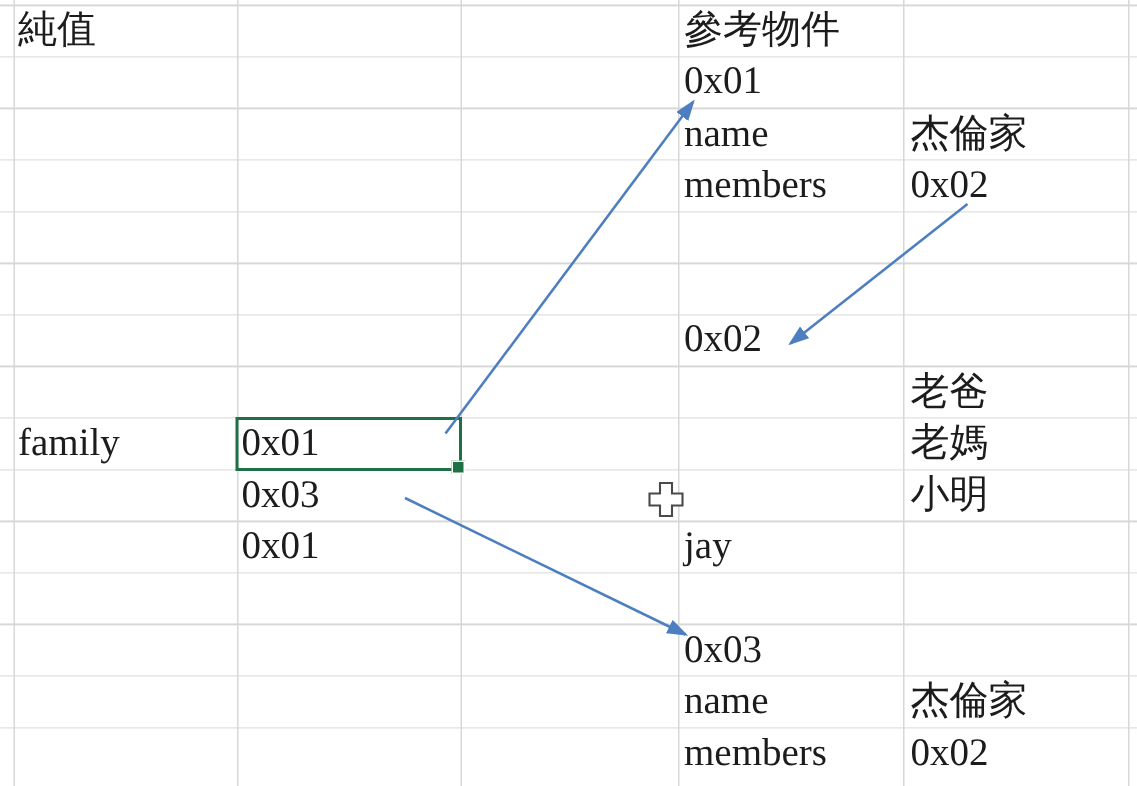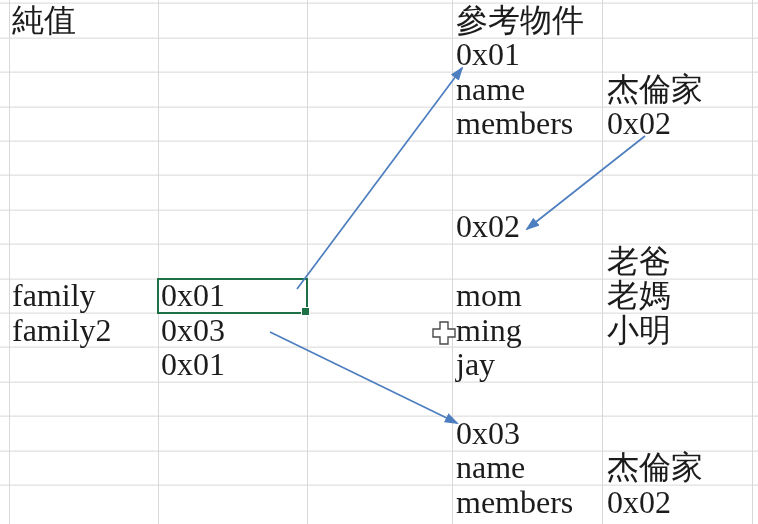--- a/index.html
+++ b/index.html
@@ -4,21 +4,21 @@
 <style>
   html,body{margin:0;padding:0;background:#fff;}
   .stage{
     position:relative;width:758px;height:524px;background:#ffffff;overflow:hidden;
     font-family:"Liberation Serif","DejaVu Serif",serif;color:#1c1c1c;
     background-image:repeating-linear-gradient(to bottom,transparent 0 33.4px,#d8d8d8 33.4px 34.4px);
     background-position:0 -30.4px;
   }
   .vline{position:absolute;top:0;bottom:0;width:1px;background:#d8d8d8;}
   .cell{
-    position:absolute;height:37px;line-height:34.4px;font-size:32px;
+    position:absolute;height:37px;line-height:34.4px;font-size:26px;
     white-space:nowrap;cursor:default;
   }
   .selection{
     position:absolute;left:157px;top:277.5px;width:151px;height:36px;
     border:2px solid #1e7145;box-sizing:border-box;
   }
   .fill-handle{
     position:absolute;right:-4px;bottom:-4px;width:7px;height:7px;
     background:#1e7145;border:1px solid #ffffff;
   }
@@ -40,29 +40,26 @@
   <div class="cell" style="left:456px;top:3px">參考物件</div>
 
   <div class="cell" style="left:456px;top:37.4px">0x01</div>
   <div class="cell" style="left:456px;top:71.8px">name</div>
   <div class="cell" style="left:607px;top:71.8px">杰倫家</div>
   <div class="cell" style="left:456px;top:106.2px">members</div>
   <div class="cell" style="left:607px;top:106.2px">0x02</div>
 
   <div class="cell" style="left:456px;top:209.4px">0x02</div>
   <div class="cell" style="left:607px;top:243.8px">老爸</div>
-  <div class="cell" style="left:456px;top:278.2px">mom</div>
   <div class="cell" style="left:607px;top:278.2px">老媽</div>
-  <div class="cell" style="left:456px;top:312.6px">ming</div>
   <div class="cell" style="left:607px;top:312.6px">小明</div>
   <div class="cell" style="left:456px;top:347px">jay</div>
 
   <div class="cell" style="left:12px;top:278.2px">family</div>
   <div class="cell" style="left:161px;top:278.2px">0x01</div>
-  <div class="cell" style="left:12px;top:312.6px">family2</div>
   <div class="cell" style="left:161px;top:312.6px">0x03</div>
   <div class="cell" style="left:161px;top:347px">0x01</div>
 
   <div class="cell" style="left:456px;top:415.8px">0x03</div>
   <div class="cell" style="left:456px;top:450.2px">name</div>
   <div class="cell" style="left:607px;top:450.2px">杰倫家</div>
   <div class="cell" style="left:456px;top:484.6px">members</div>
   <div class="cell" style="left:607px;top:484.6px">0x02</div>
 
   <div class="selection">

